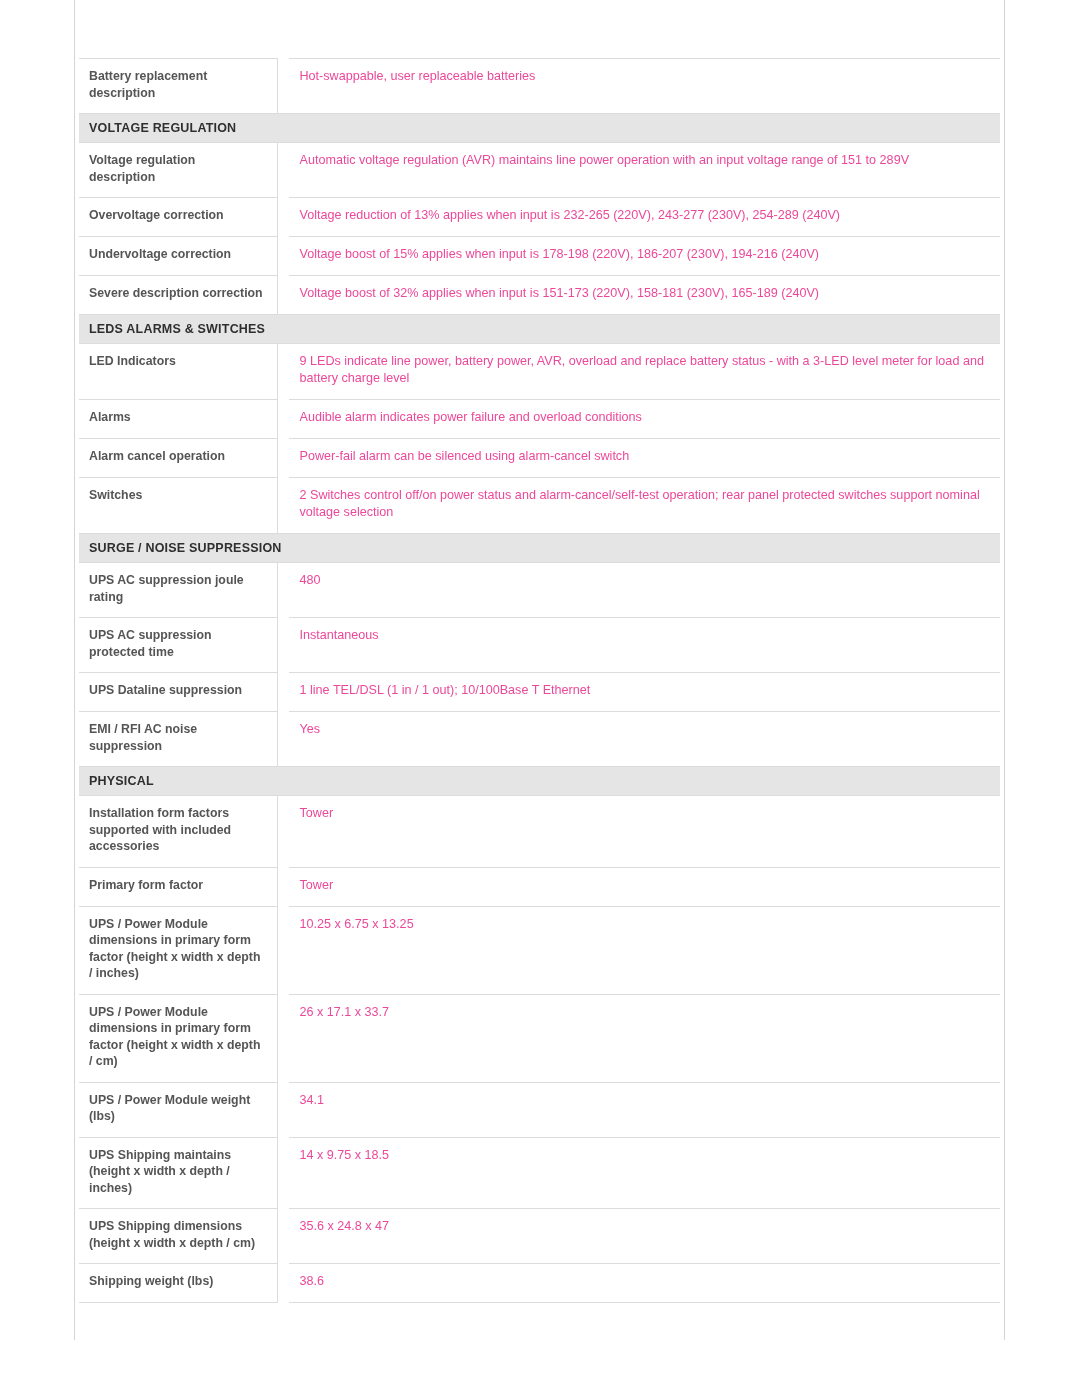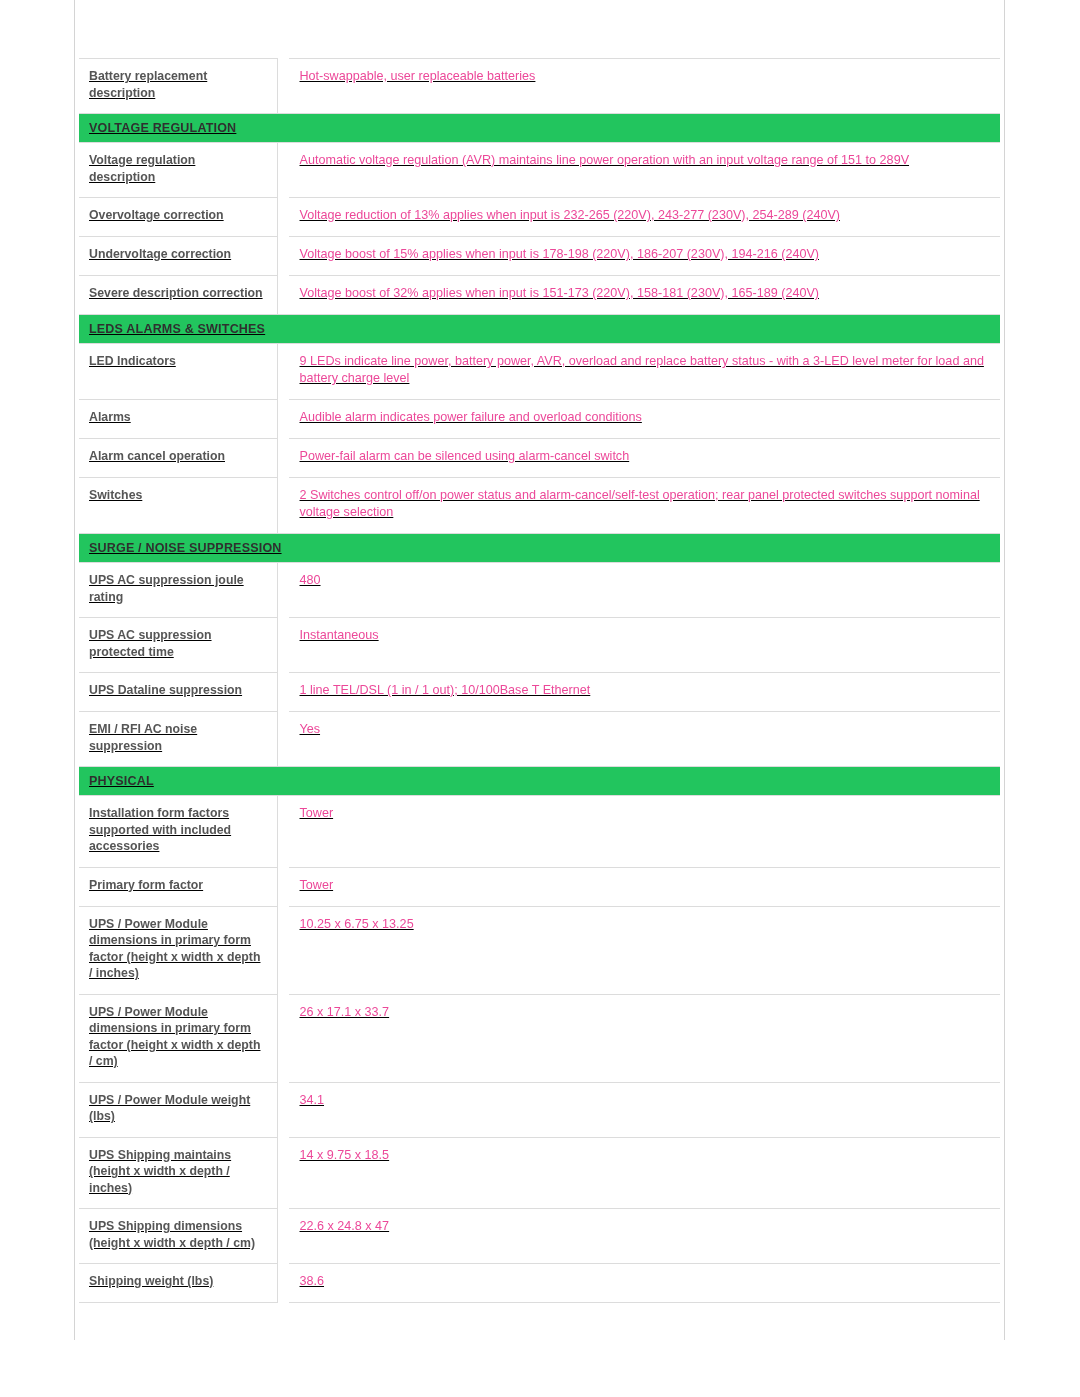--- a/index.html
+++ b/index.html
@@ -28,35 +28,34 @@
     border-right: 1px solid #d4d4d4;
     box-sizing: border-box;
     padding-top: 58px;
   }
 
   .spec-table {
     width: 921px;            
     margin-left: 4px;
     border-collapse: collapse;
     table-layout: fixed;
-    text-decoration: underline;
   }
 
   
   tr.section-row > td {
     border-top: 1px solid #dcdcdc;
     border-bottom: 1px solid #dcdcdc;
     padding: 7px 0 6px 10px;
     font-size: 12.5px;
     font-weight: bold;
     color: #2f2f2f;
     letter-spacing: 0.2px;
     text-transform: uppercase;
     line-height: 15px;
-    background: #22c55e;
+    background: #e5e5e5;
   }
 
   
   tr.data-row > td {
     vertical-align: top;
     background: #ffffff;
   }
 
   td.spec-label {
     width: 198px;
@@ -199,21 +198,21 @@
           <td class="spec-value">34.1</td>
         </tr>
         <tr class="data-row">
           <td class="spec-label">UPS Shipping maintains (height x width x depth / inches)</td>
           <td class="spacer-col"></td>
           <td class="spec-value">14 x 9.75 x 18.5</td>
         </tr>
         <tr class="data-row">
           <td class="spec-label">UPS Shipping dimensions (height x width x depth / cm)</td>
           <td class="spacer-col"></td>
-          <td class="spec-value">22.6 x 24.8 x 47</td>
+          <td class="spec-value">35.6 x 24.8 x 47</td>
         </tr>
         <tr class="data-row">
           <td class="spec-label">Shipping weight (lbs)</td>
           <td class="spacer-col"></td>
           <td class="spec-value">38.6</td>
         </tr>
       </tbody>
   </table>
 </div>
 

